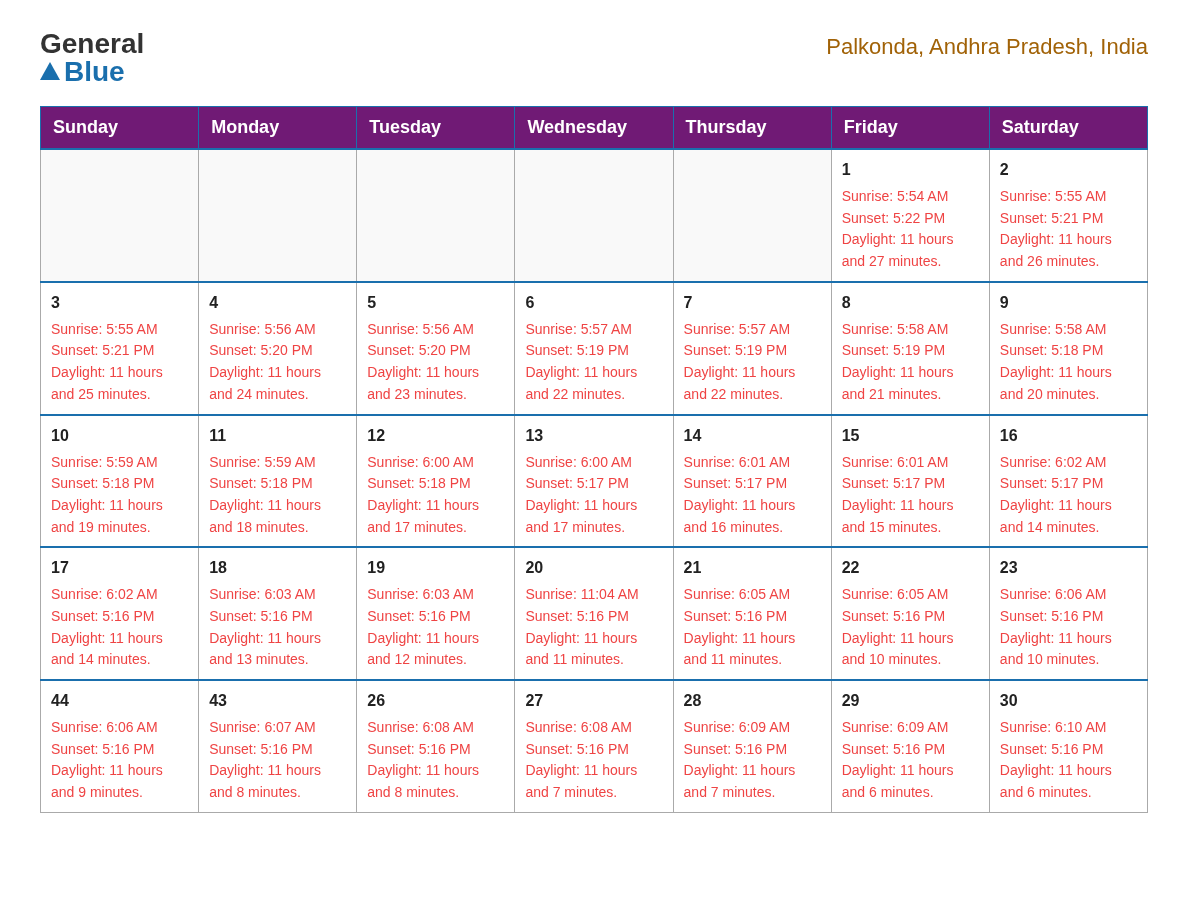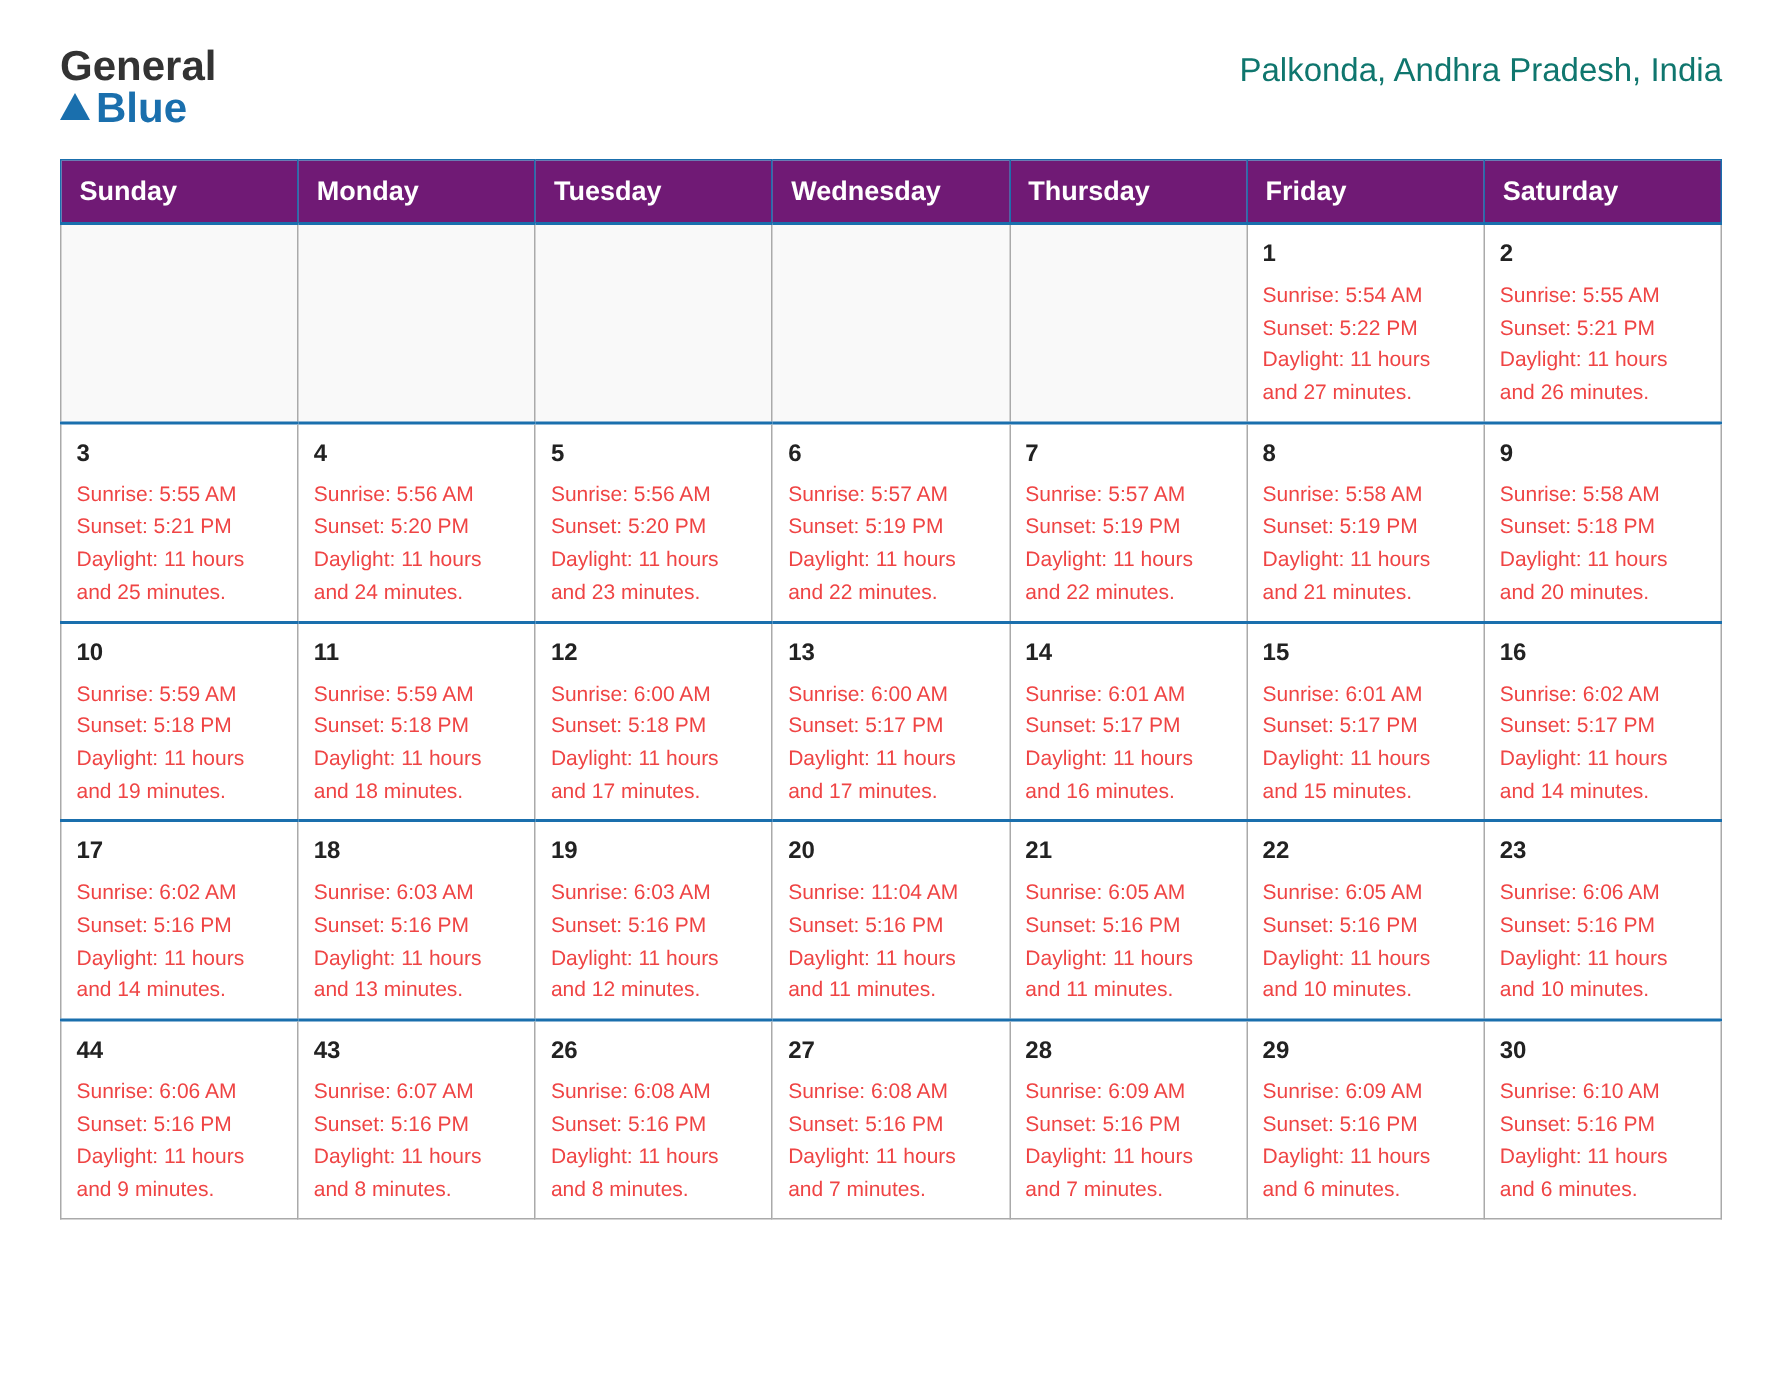--- a/index.html
+++ b/index.html
@@ -50,21 +50,21 @@
       text-align: right;
     }
     .month-title {
       font-size: 52px;
       font-weight: bold;
       color: #222;
       line-height: 1.1;
     }
     .location {
       font-size: 22px;
-      color: #0f766e;
+      color: #a16207;
       margin-top: 4px;
     }
     .calendar {
       width: 100%;
       border-collapse: collapse;
       border: 1px solid #aaa;
     }
     .calendar th {
       background-color: #701a75;
       color: #fff;

